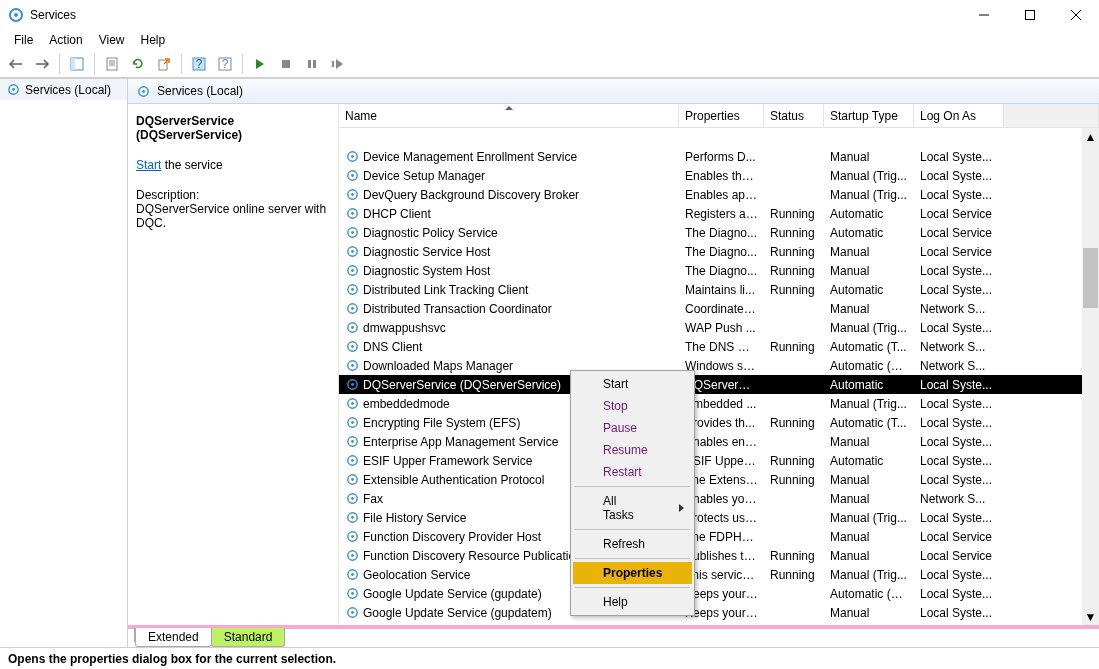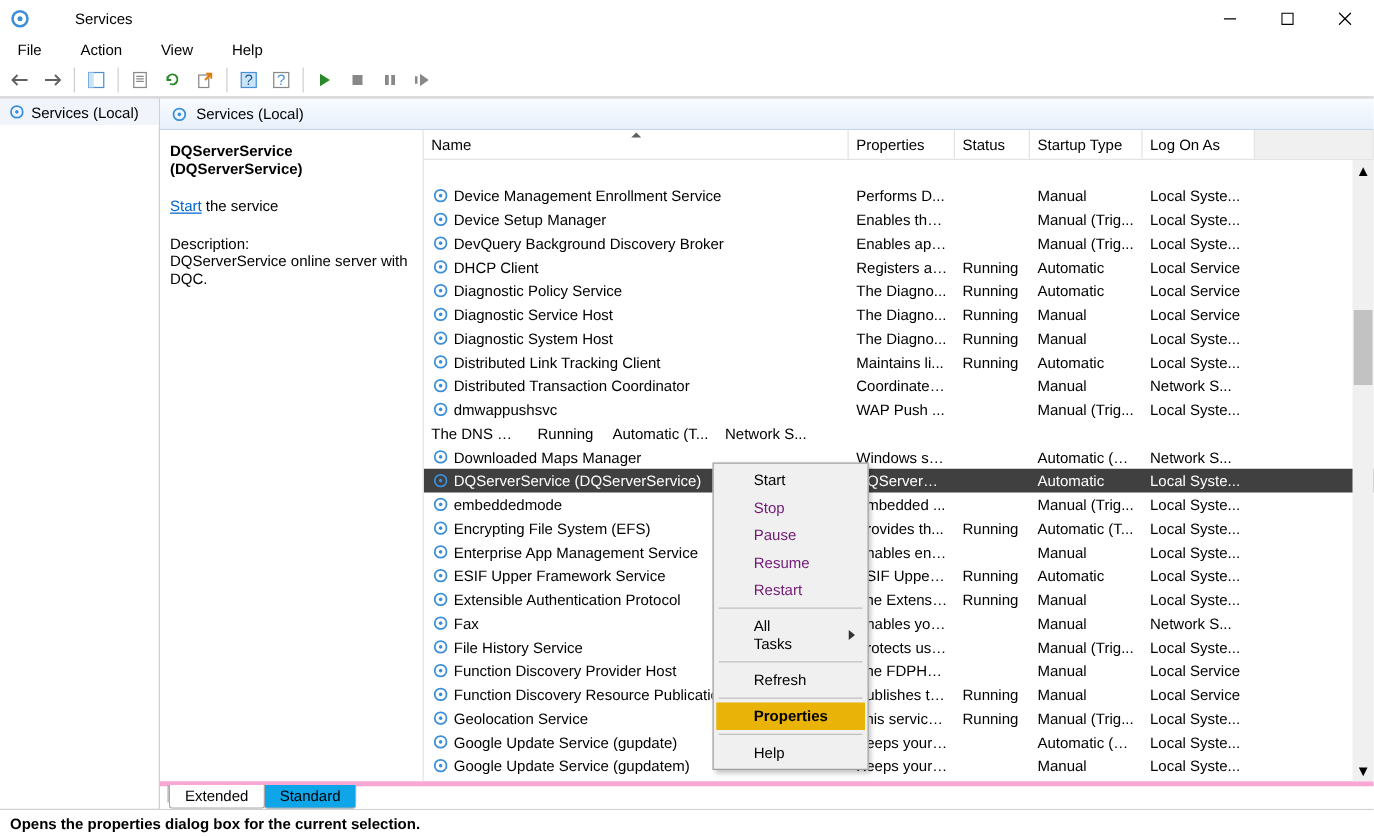--- a/index.html
+++ b/index.html
@@ -1,26 +1,26 @@
 <!DOCTYPE html>
 <html><head>
 <meta charset="utf-8">
 <style>
 * { margin: 0; padding: 0; box-sizing: border-box; font-family: "Segoe UI", Tahoma, sans-serif; font-size: 12px; }
 body { background: #fff; overflow: hidden; width: 1099px; height: 669px; position: relative; }
 
 
 .titlebar { height: 30px; display: flex; align-items: center; padding-left: 8px; background: #fff; }
 .titlebar .app-icon { width: 16px; height: 16px; margin-right: 6px; }
-.titlebar .title { flex: 1; font-size: 12px; margin-left: 30px; }
+.titlebar .title { flex: 1; font-size: 12px; }
 .titlebar .winbtns { display: flex; }
 .titlebar .winbtn { width: 46px; height: 30px; display: flex; align-items: center; justify-content: center; }
 
 
-.menubar { height: 20px; display: flex; align-items: center; padding: 0 6px; gap: 15px; }
+.menubar { height: 20px; display: flex; align-items: center; padding: 0 6px; gap: 0; }
 .menubar .menuitem { padding: 2px 8px; }
 
 
 .toolbar { height: 28px; display: flex; align-items: center; padding: 0 4px; gap: 2px; border-bottom: 1px solid #d0d0d0; }
 .toolbar .tbtn { width: 24px; height: 24px; display: flex; align-items: center; justify-content: center; border: 1px solid transparent; }
 .toolbar .sep { width: 1px; height: 20px; background: #d0d0d0; margin: 0 3px; }
 
 
 .main { display: flex; height: calc(100% - 30px - 20px - 28px - 22px); border-top: 1px solid #d0d0d0; }
 .leftpane { width: 128px; border-right: 1px solid #d0d0d0; }
@@ -46,21 +46,21 @@
 .c-name { width: 340px; }
 .c-desc { width: 85px; }
 .c-status { width: 60px; }
 .c-start { width: 90px; }
 .c-log { width: 90px; }
 .c-scroll { flex: 1; background: #f0f0f0; }
 
 
 .rows { flex: 1; overflow: hidden; }
 .row { display: flex; height: 19px; align-items: center; }
-.row.sel { background: #404040; color: #fff; }
+.row.sel { background: #000000; color: #fff; }
 .row .cell { padding: 0 6px; white-space: nowrap; overflow: hidden; text-overflow: ellipsis; }
 .row .nc { width: 340px; display: flex; align-items: center; gap: 3px; }
 .row .dc { width: 85px; }
 .row .sc { width: 60px; }
 .row .tc { width: 90px; }
 .row .lc { width: 90px; }
 
 
 .gear-icon { width: 15px; height: 15px; flex-shrink: 0; }
 
@@ -68,21 +68,21 @@
 .vscroll { position: absolute; right: 0; top: 24px; bottom: 0; width: 17px; background: #f0f0f0; }
 .vscroll .thumb { position: absolute; left: 1px; right: 1px; top: 120px; height: 60px; background: #c2c2c2; }
 .vscroll .arrow { position: absolute; left: 0; right: 0; height: 17px; display: flex; align-items: center; justify-content: center; }
 .vscroll .arrow.up { top: 0; }
 .vscroll .arrow.dn { bottom: 0; }
 
 
 .tabs { height: 22px; display: flex; align-items: flex-start; padding-left: 6px; border-top: 4px solid #f9a8d4; background: #fff; }
 .tab { padding: 2px 12px; border: 1px solid #aaa; border-top: none; border-radius: 0 0 3px 3px; background: #fff; position: relative; top: -1px; margin-right: -1px; font-size: 12px; }
 .tab.active { background: #fff; z-index: 2; }
-.tab.inactive { background: #0ea5e9; }
+.tab.inactive { background: #bef264; }
 
 
 .statusbar { height: 22px; border-top: 1px solid #d0d0d0; display: flex; align-items: center; padding: 0 8px; font-size: 12px; font-weight: bold; }
 
 
 .ctxmenu { position: absolute; background: #f0f0f0; border: 1px solid #a0a0a0; box-shadow: 2px 2px 4px rgba(0,0,0,0.25); padding: 2px; }
 .ctxmenu .ctxitem { padding: 4px 60px 4px 30px; position: relative; }
 .ctxmenu .ctxitem.disabled { color: #701a75; }
 .ctxmenu .ctxitem.highlight { background: #eab308; }
 .ctxmenu .ctxsep { height: 1px; background: #c0c0c0; margin: 3px 2px; }
@@ -369,20 +369,27 @@
                   <circle cx="8" cy="8" r="1.5" fill="#3a8fd8"></circle>
                 </svg>
                 <span>dmwappushsvc</span>
               </div>
               <div class="cell dc">WAP Push ...</div>
               <div class="cell sc"></div>
               <div class="cell tc">Manual (Trig...</div>
               <div class="cell lc">Local Syste...</div>
             </div>
             <div class="row">
+              <div class="cell nc">
+                <svg class="gear-icon" viewBox="0 0 16 16">
+                  <circle cx="8" cy="8" r="5" fill="none" stroke="#3a8fd8" stroke-width="1.5"></circle>
+                  <circle cx="8" cy="8" r="1.5" fill="#3a8fd8"></circle>
+                </svg>
+                <span>DNS Client</span>
+              </div>
               <div class="cell dc">The DNS Cli...</div>
               <div class="cell sc">Running</div>
               <div class="cell tc">Automatic (T...</div>
               <div class="cell lc">Network S...</div>
             </div>
             <div class="row">
               <div class="cell nc">
                 <svg class="gear-icon" viewBox="0 0 16 16">
                   <circle cx="8" cy="8" r="5" fill="none" stroke="#3a8fd8" stroke-width="1.5"></circle>
                   <circle cx="8" cy="8" r="1.5" fill="#3a8fd8"></circle>

